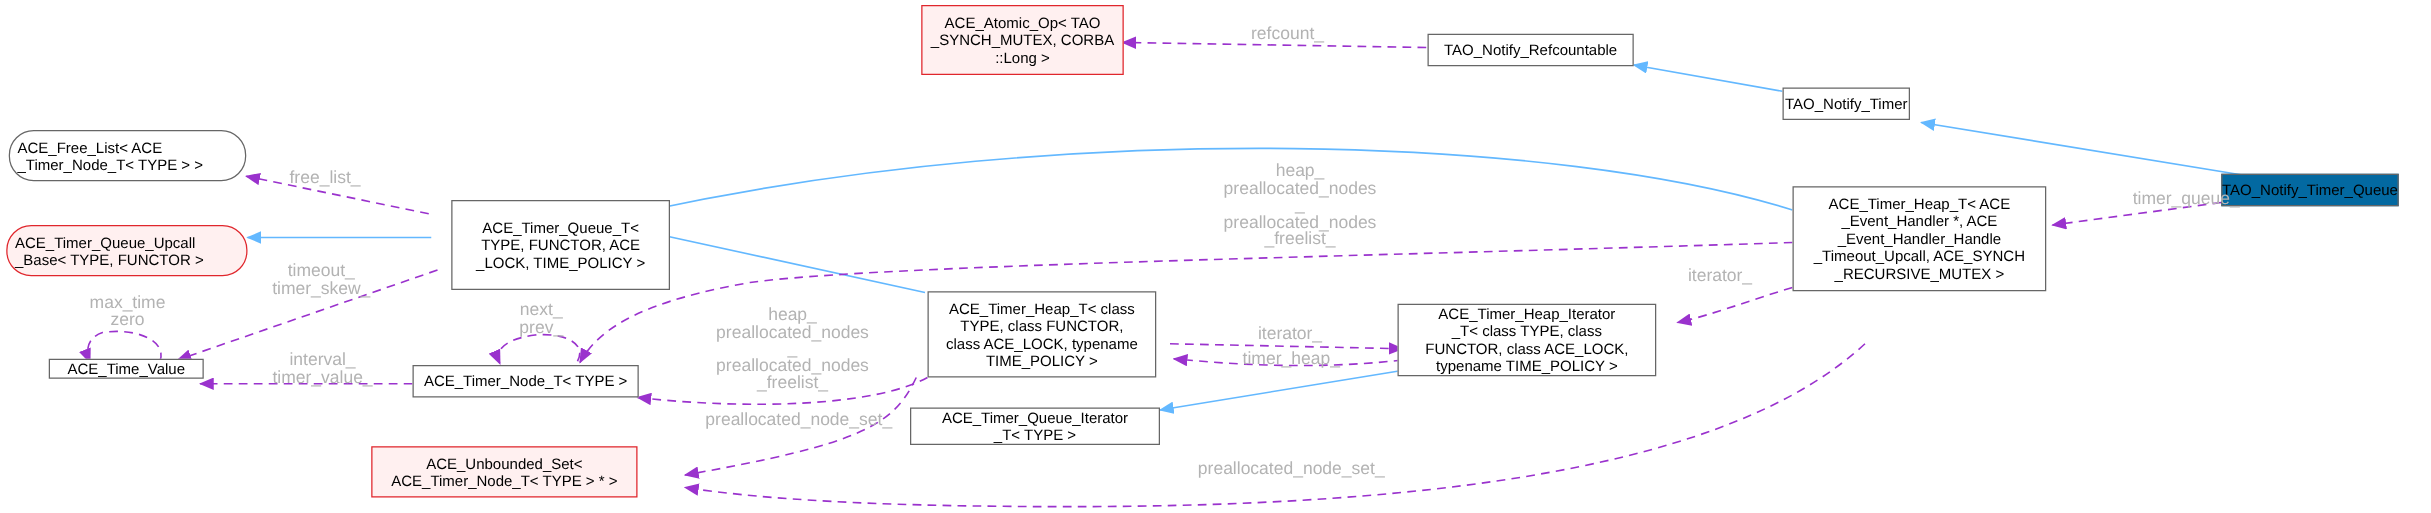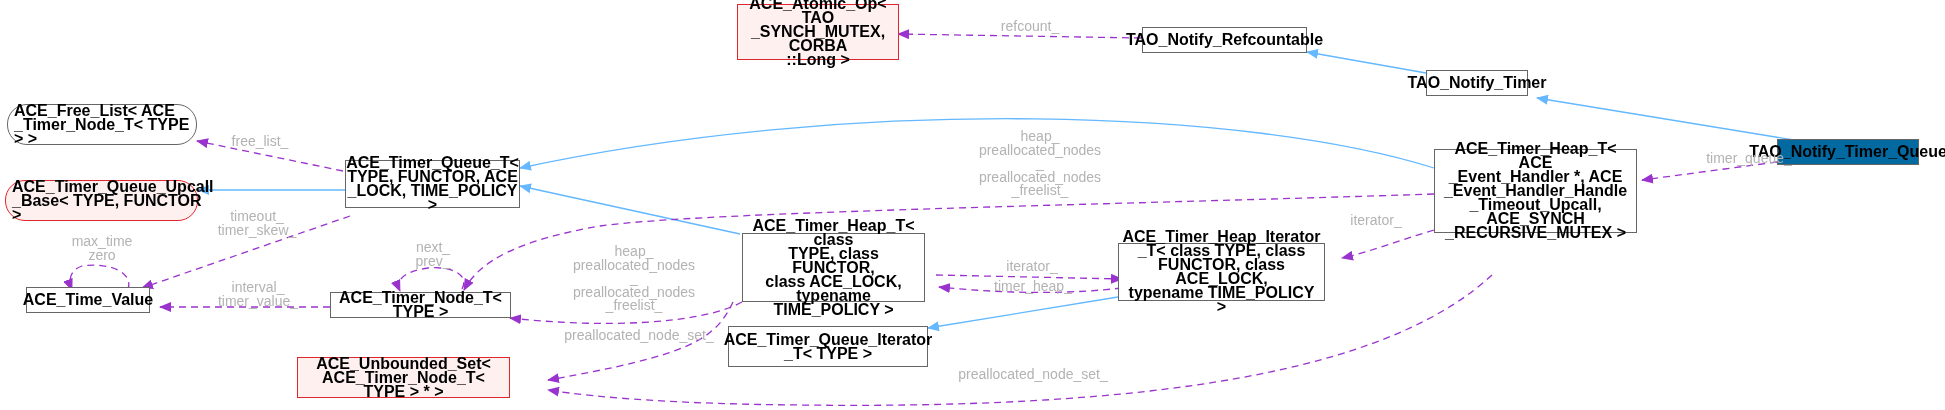--- a/index.html
+++ b/index.html
@@ -1,22 +1,22 @@
 <!DOCTYPE html>
 <html><head>
 <meta charset="utf-8">
 <style>
   html, body { margin:0; padding:0; background:#ffffff; }
   body { width:1945px; height:410px; position:relative; overflow:hidden;
          font-family:"Liberation Sans", "DejaVu Sans", sans-serif; }
   #graph { position:absolute; left:0; top:0; width:1945px; height:410px; }
   .node { position:absolute; box-sizing:border-box; border:1.5px solid #666666;
-          background:#ffffff; color:#000; font-size:16px; line-height:14px;
+          background:#ffffff; color:#000; font-size:12px; line-height:14px;
           text-align:center; white-space:pre-line; display:flex;
-          align-items:center; justify-content:center; padding:2px 6px; cursor:pointer;font-weight:bold; }
+          align-items:center; justify-content:center; padding:2px 6px; cursor:pointer; }
   .node.ext { border-color:#e0262c; background:#fff0f0; }
   .node.focus { background:#0369a1; border-color:#666666; cursor:default;text-align:right; }
   .node.left { text-align:left; justify-content:flex-start;border-radius:20px; }
   .elabel { position:absolute; font-size:14px; line-height:13.5px; color:#b3b3b3;
             text-align:center; white-space:pre-line; transform:translateX(-50%); }
 </style>
 </head>
 <body>
 
 <svg id="graph" xmlns="http://www.w3.org/2000/svg" width="1945" height="410">
@@ -59,33 +59,33 @@
 _SYNCH_MUTEX, CORBA
 ::Long &gt;</div>
 <div class="node" style="left:1142px;top:27px;width:165px;height:26px;">TAO_Notify_Refcountable</div>
 <div class="node" style="left:1426px;top:70px;width:102px;height:26px;">TAO_Notify_Timer</div>
 <div class="node focus" style="left:1777px;top:139px;width:142px;height:26px;">TAO_Notify_Timer_Queue</div>
 
 <div class="node left" style="left:7px;top:104px;width:190px;height:41px;">ACE_Free_List&lt; ACE
 _Timer_Node_T&lt; TYPE &gt; &gt;</div>
 <div class="node ext left" style="left:5px;top:169px;width:193px;height:41px;margin-top:11px;">ACE_Timer_Queue_Upcall
 _Base&lt; TYPE, FUNCTOR &gt;</div>
-<div class="node" style="left:345px;top:160px;width:175px;height:48px;">ACE_Timer_Queue_T&lt;
+<div class="node" style="left:361px;top:160px;width:175px;height:72px;">ACE_Timer_Queue_T&lt;
 TYPE, FUNCTOR, ACE
 _LOCK, TIME_POLICY &gt;</div>
-<div class="node" style="left:26px;top:287px;width:124px;height:26px;">ACE_Time_Value</div>
+<div class="node" style="left:39px;top:287px;width:124px;height:16px;">ACE_Time_Value</div>
 <div class="node" style="left:330px;top:292px;width:181px;height:26px;">ACE_Timer_Node_T&lt; TYPE &gt;</div>
 <div class="node ext" style="left:297px;top:357px;width:213px;height:41px;">ACE_Unbounded_Set&lt;
 ACE_Timer_Node_T&lt; TYPE &gt; * &gt;</div>
 
 <div class="node" style="left:742px;top:233px;width:183px;height:69px;">ACE_Timer_Heap_T&lt; class
 TYPE, class FUNCTOR,
 class ACE_LOCK, typename
 TIME_POLICY &gt;</div>
-<div class="node" style="left:728px;top:326px;width:200px;height:41px;">ACE_Timer_Queue_Iterator
+<div class="node" style="left:728px;top:326px;width:200px;height:30px;">ACE_Timer_Queue_Iterator
 _T&lt; TYPE &gt;</div>
 <div class="node" style="left:1118px;top:243px;width:207px;height:58px;">ACE_Timer_Heap_Iterator
 _T&lt; class TYPE, class
 FUNCTOR, class ACE_LOCK,
 typename TIME_POLICY &gt;</div>
 <div class="node" style="left:1434px;top:149px;width:203px;height:84px;">ACE_Timer_Heap_T&lt; ACE
 _Event_Handler *, ACE
 _Event_Handler_Handle
 _Timeout_Upcall, ACE_SYNCH
 _RECURSIVE_MUTEX &gt;</div>

